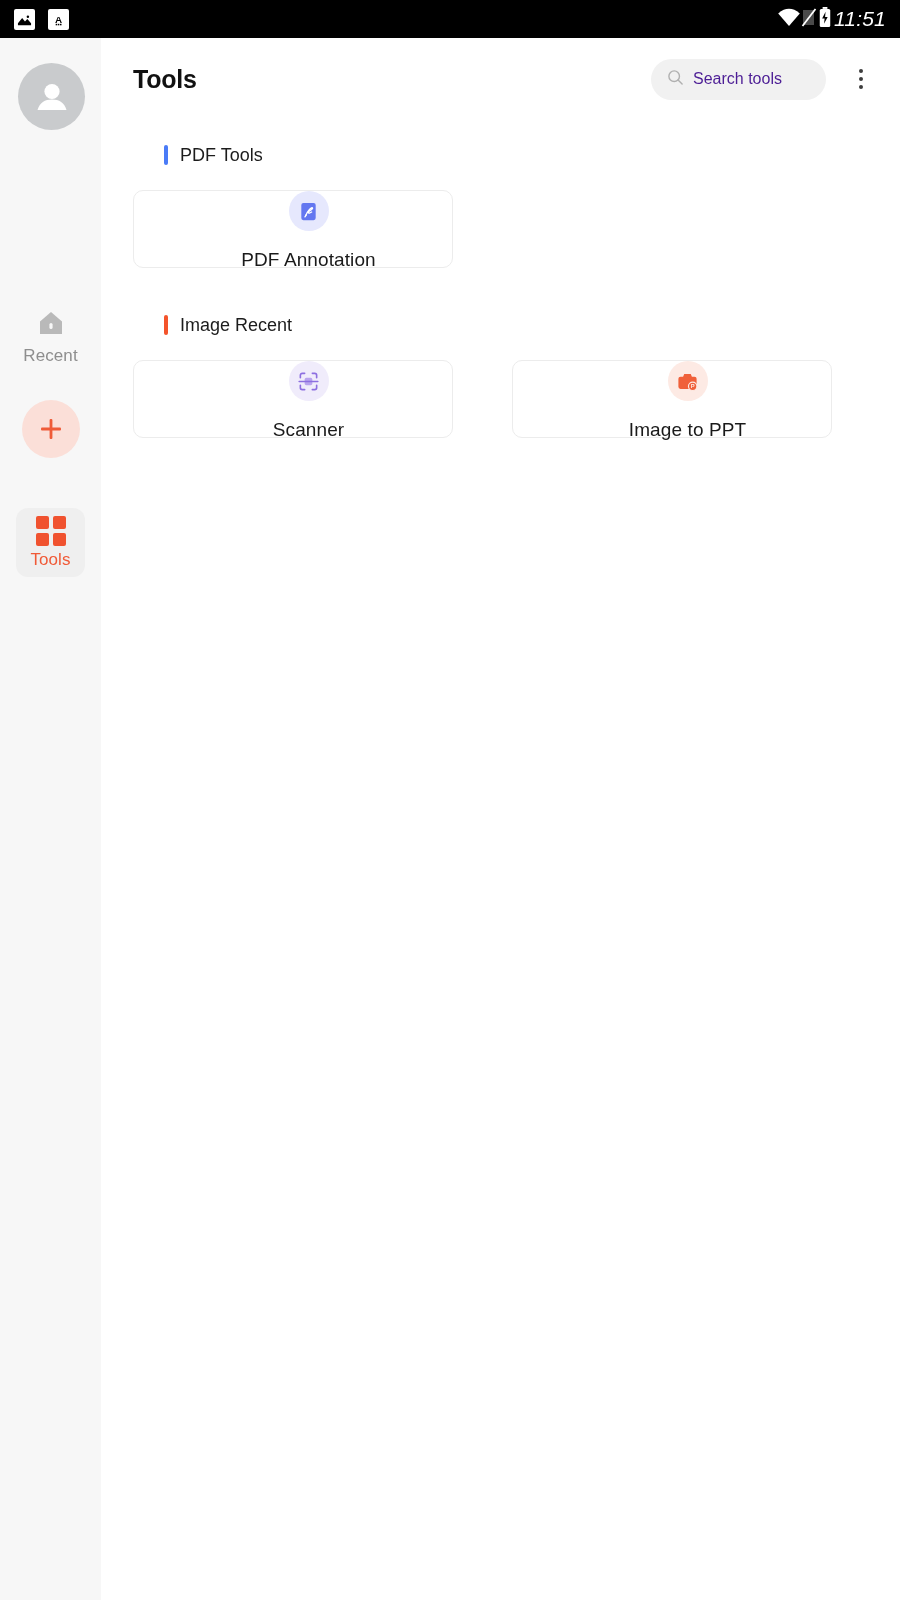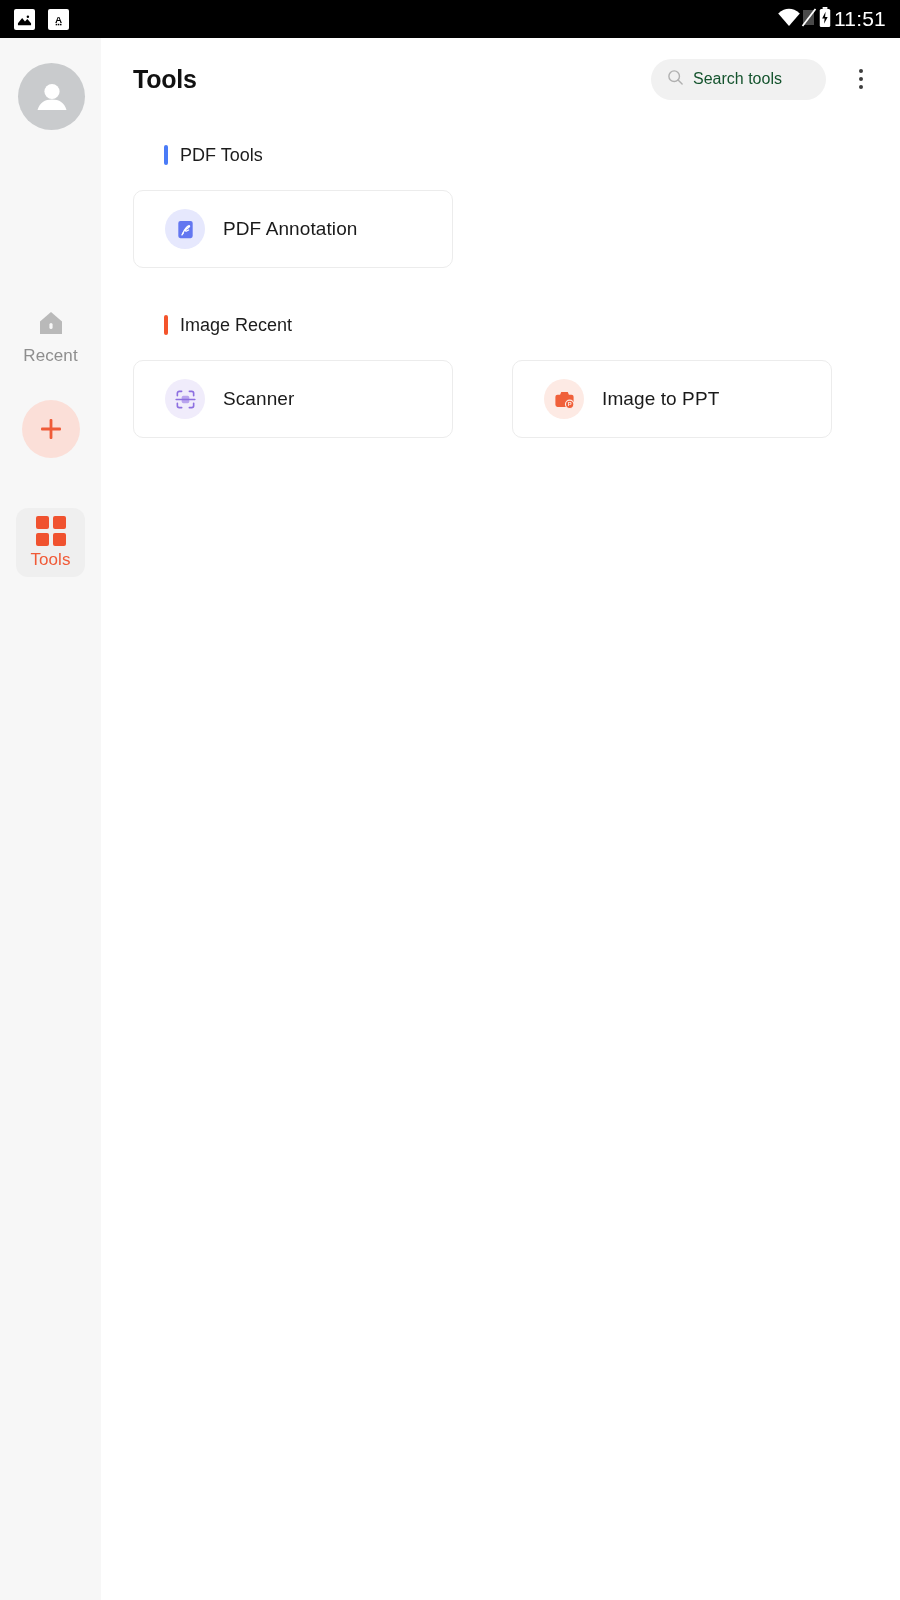--- a/index.html
+++ b/index.html
@@ -32,20 +32,21 @@
   }
   .status-left {
     display: flex;
     align-items: center;
     gap: 13px;
   }
   .status-right {
     margin-left: auto;
     display: flex;
     align-items: center;
+    font-style: italic;
   }
   .notif-icon {
     width: 21px; height: 21px;
     background: #ffffff;
     border-radius: 2px;
     display: flex;
     align-items: center;
     justify-content: center;
   }
   .status-time {
@@ -146,21 +147,21 @@
     height: 41px;
     border-radius: 21px;
     background: #f1f1f1;
     display: flex;
     align-items: center;
     gap: 9px;
     padding: 0 16px;
   }
   .search-placeholder {
     font-size: 16px;
-    color: #14532d;
+    color: #4c1d95;
     white-space: nowrap;
   }
   .overflow-btn {
     margin-left: 20px;
     width: 30px; height: 40px;
     display: flex;
     flex-direction: column;
     align-items: center;
     justify-content: center;
     gap: 4px;
@@ -204,20 +205,21 @@
   .tool-card {
     width: 320px;
     height: 78px;
     border: 1px solid #ececec;
     border-radius: 10px;
     background: #ffffff;
     display: flex;
     align-items: center;
     padding-left: 31px;
     gap: 18px;
+    flex-direction: column;
   }
   .tool-icon-wrap {
     width: 40px; height: 40px;
     border-radius: 50%;
     display: flex;
     align-items: center;
     justify-content: center;
     flex: 0 0 auto;
   }
   .tool-label {

